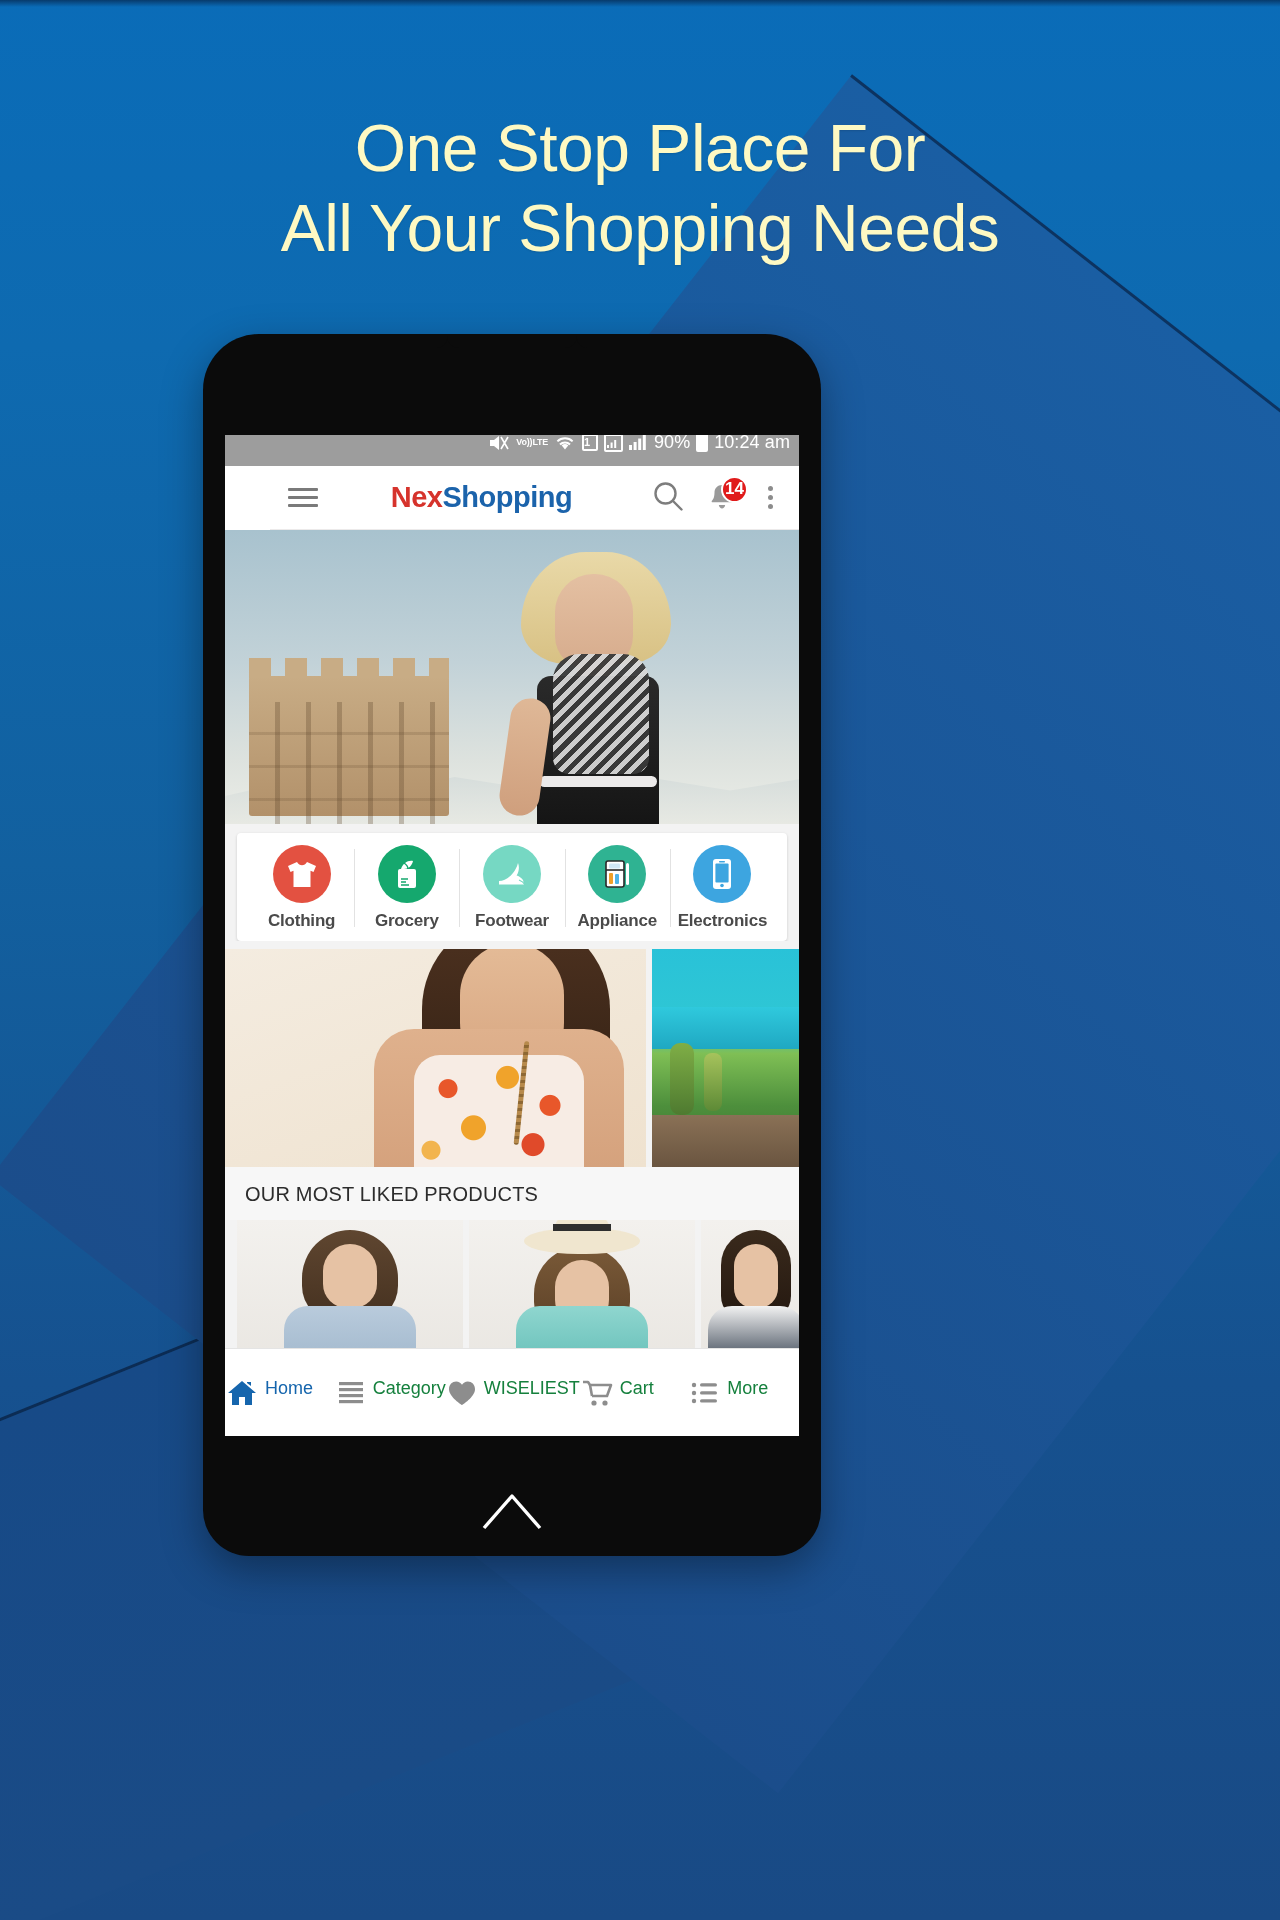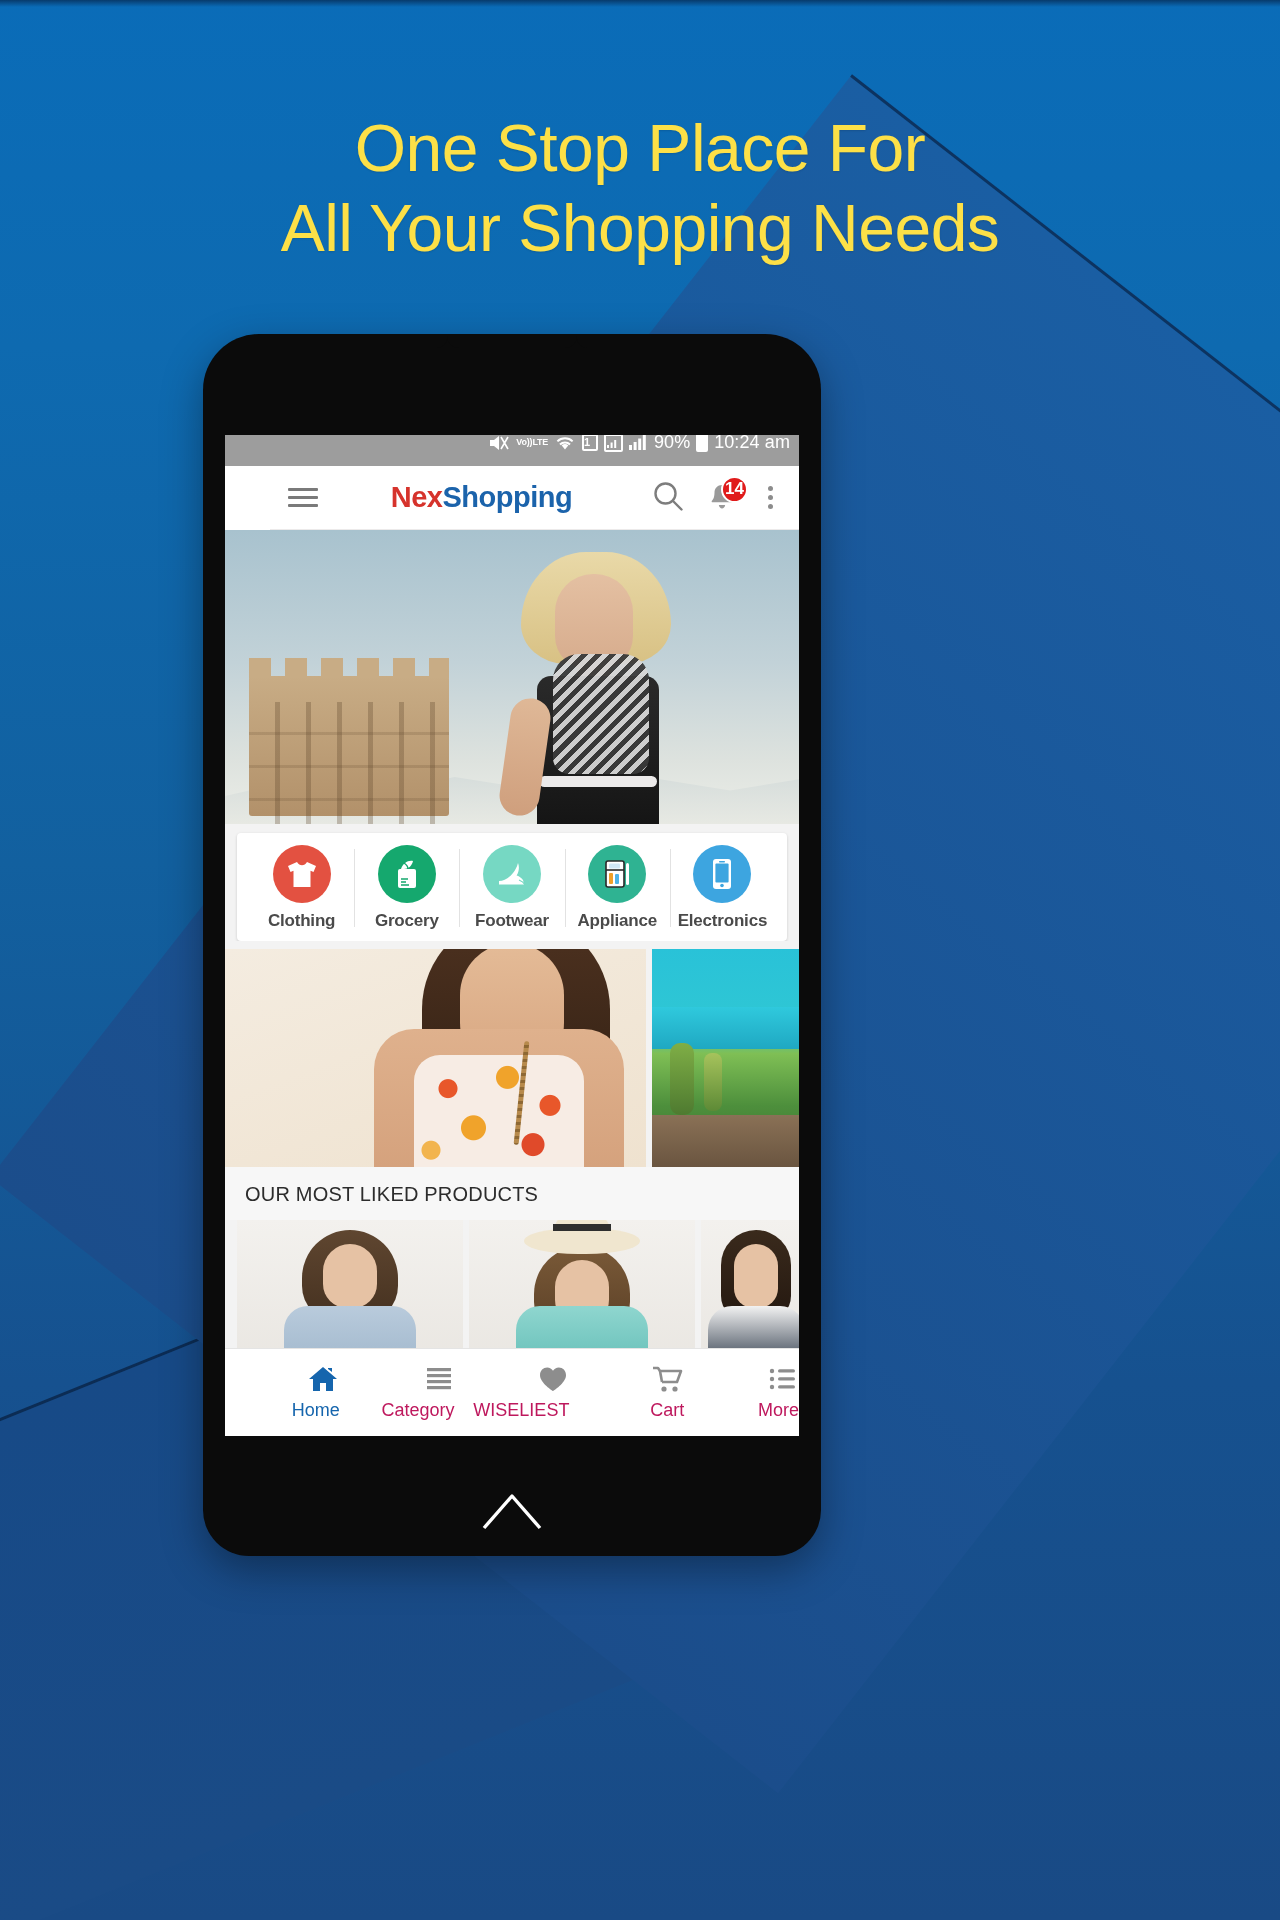--- a/index.html
+++ b/index.html
@@ -35,21 +35,21 @@
     background:linear-gradient(180deg,#1a5ea3,#1b4d8b);
     transform:rotate(38deg);
     transform-origin:right top;
     border-top:3px solid #0d3360;
   }
 
   
   .headline {
     position:absolute; top:108px; left:0; width:100%;
     text-align:center;
-    color:#fde047;
+    color:#fef9c3;
     font-size:66px;
     line-height:80px;
     font-weight:400;
     letter-spacing:-.5px;
     text-shadow:0 1px 2px rgba(0,0,0,.12);
     z-index:5;
   }
 
   
   .phone {
@@ -316,24 +316,24 @@
     width:58px; height:7px; background:#2e2e2e;
   }
 
   
   .bottomnav {
     position:absolute; left:0; bottom:0; width:100%; height:88px;
     background:#fff; border-top:1px solid #e4e4e4;
     display:flex; align-items:center;
   }
   .nav-item {
-    flex:1; display:flex; flex-direction:column; align-items:flex-end; gap:6px;
+    flex:1; display:flex; flex-direction:row; align-items:flex-start; gap:6px;
     cursor:pointer;
   }
-  .nav-label { font-size:18px; color:#be185d; }
+  .nav-label { font-size:18px; color:#15803d; }
   .nav-item.active .nav-label { color:#1565ad; font-weight:500; }
 </style>
 </head>
 <body>
 
 <div class="bg"></div>
 <div class="bg-top-line"></div>
 <div class="wedge-left"></div>
 <div class="wedge-right"></div>
 

